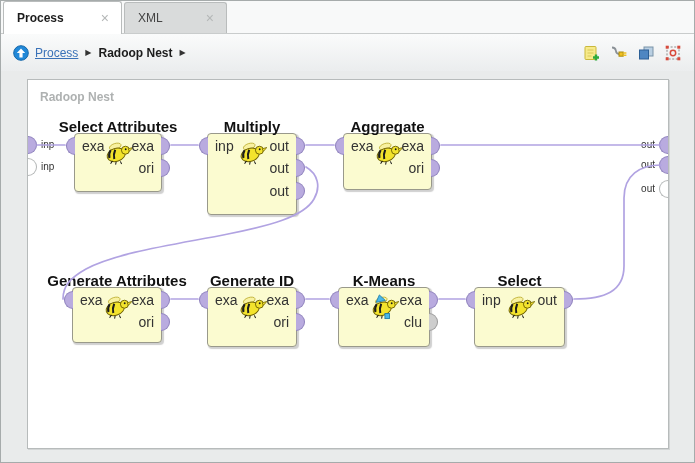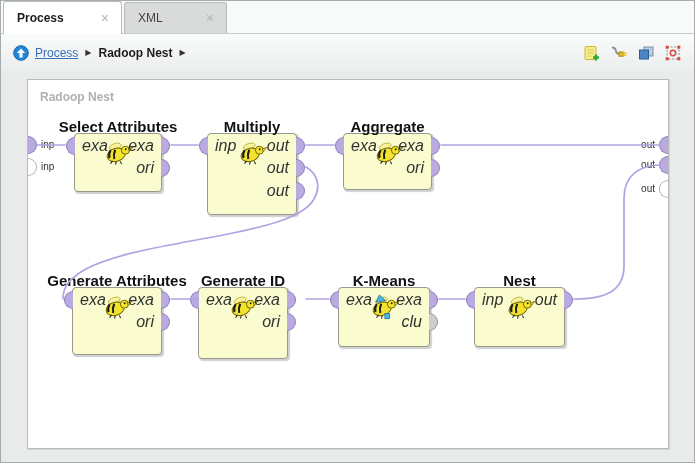--- a/index.html
+++ b/index.html
@@ -63,21 +63,21 @@
   
   .op {
     position:absolute; background:#fbfbd0;
     border:1px solid #99998b; border-radius:4px;
     box-shadow:1.5px 1.5px 1px rgba(120,120,120,.35);
   }
   .op-title {
     position:absolute; top:-16px; left:50%; transform:translateX(-50%);
     white-space:nowrap; font-size:15px; font-weight:bold; color:#111;
   }
-  .plabel { position:absolute; font-size:16px; color:#333; line-height:12px;font-style:italic; }
+  .plabel { position:absolute; font-size:14px; color:#333; line-height:12px; }
   .plabel.pr { right:7px; }
   .op-icon { position:absolute; left:50%; top:6px; transform:translateX(-50%); }
   
   .wires { position:absolute; left:0; top:0; pointer-events:none; }
   .wires path { stroke:#b1a3e2; stroke-width:1.7; fill:none; stroke-linecap:round; pointer-events:visibleStroke; }
   .defs-hidden { position:absolute; width:0; height:0; overflow:hidden; }
 </style>
 </head>
 <body>
 
@@ -205,34 +205,34 @@
           <use href="#bee-def"></use>
         </svg>
       <span class="port bl" style="left:-9px;top:3px"></span>
       <span class="plabel" style="left:7px;top:6px">exa</span>
       <span class="port br" style="right:-9px;top:3px"></span>
       <span class="plabel pr" style="top:6px">exa</span>
       <span class="port br" style="right:-9px;top:25px"></span>
       <span class="plabel pr" style="top:28px">ori</span>
     </div>
 
-    <div class="op" style="left:44px;top:207px;width:90px;height:68px">
+    <div class="op" style="left:44px;top:207px;width:90px;height:56px">
       <div class="op-title">Generate Attributes</div>
       <svg class="op-icon" viewBox="0 0 32 28" width="30" height="26">
           <use href="#bee-def"></use>
         </svg>
       <span class="port bl" style="left:-9px;top:3px"></span>
       <span class="plabel" style="left:7px;top:6px">exa</span>
       <span class="port br" style="right:-9px;top:3px"></span>
       <span class="plabel pr" style="top:6px">exa</span>
       <span class="port br" style="right:-9px;top:25px"></span>
       <span class="plabel pr" style="top:28px">ori</span>
     </div>
 
-    <div class="op" style="left:170px;top:207px;width:90px;height:72px">
+    <div class="op" style="left:179px;top:207px;width:90px;height:60px">
       <div class="op-title">Generate ID</div>
       <svg class="op-icon" viewBox="0 0 32 28" width="30" height="26">
           <use href="#bee-def"></use>
         </svg>
       <span class="port bl" style="left:-9px;top:3px"></span>
       <span class="plabel" style="left:7px;top:6px">exa</span>
       <span class="port br" style="right:-9px;top:3px"></span>
       <span class="plabel pr" style="top:6px">exa</span>
       <span class="port br" style="right:-9px;top:25px"></span>
       <span class="plabel pr" style="top:28px">ori</span>
@@ -246,21 +246,21 @@
         </svg>
       <span class="port bl" style="left:-9px;top:3px"></span>
       <span class="plabel" style="left:7px;top:6px">exa</span>
       <span class="port br" style="right:-9px;top:3px"></span>
       <span class="plabel pr" style="top:6px">exa</span>
       <span class="port br gray" style="right:-9px;top:25px"></span>
       <span class="plabel pr" style="top:28px">clu</span>
     </div>
 
     <div class="op" style="left:446px;top:207px;width:91px;height:60px">
-      <div class="op-title">Nest</div>
+      <div class="op-title">Select</div>
       <svg class="op-icon" viewBox="0 0 32 28" width="30" height="26">
           <use href="#bee-def"></use>
         </svg>
       <span class="port bl" style="left:-9px;top:3px"></span>
       <span class="plabel" style="left:7px;top:6px">inp</span>
       <span class="port br" style="right:-9px;top:3px"></span>
       <span class="plabel pr" style="top:6px">out</span>
     </div>
 
     <svg class="wires" width="642" height="370" viewBox="0 0 642 370">

